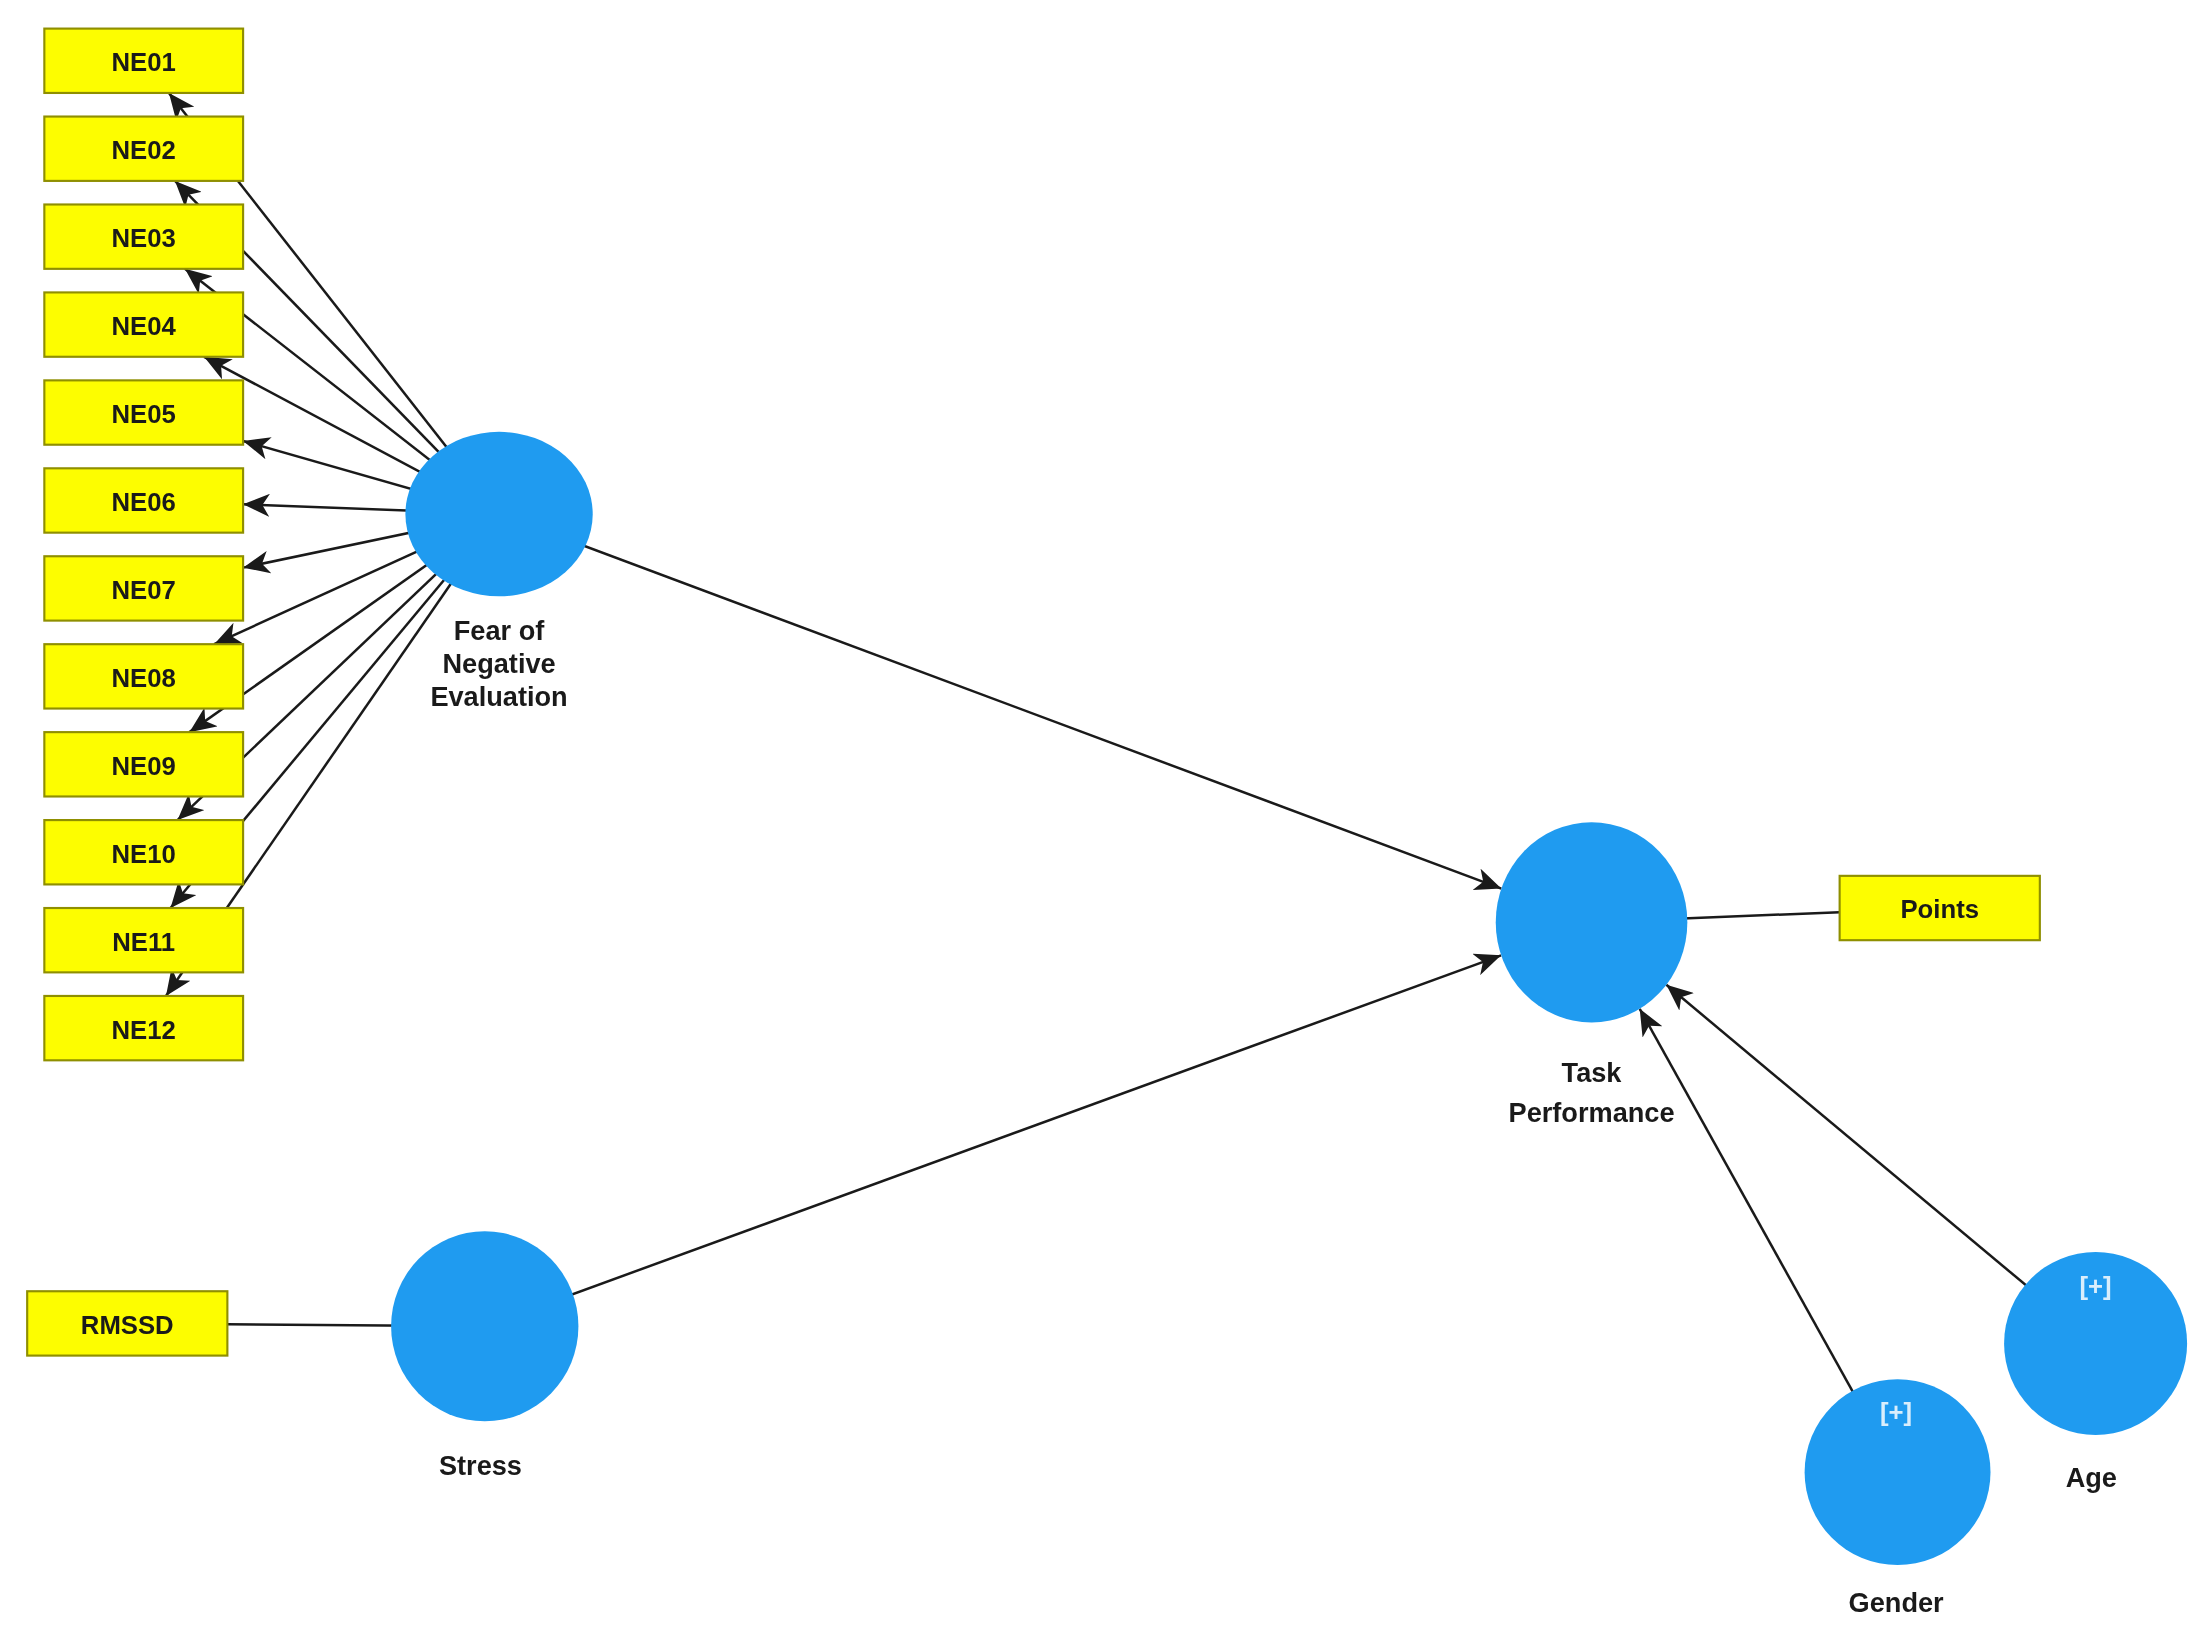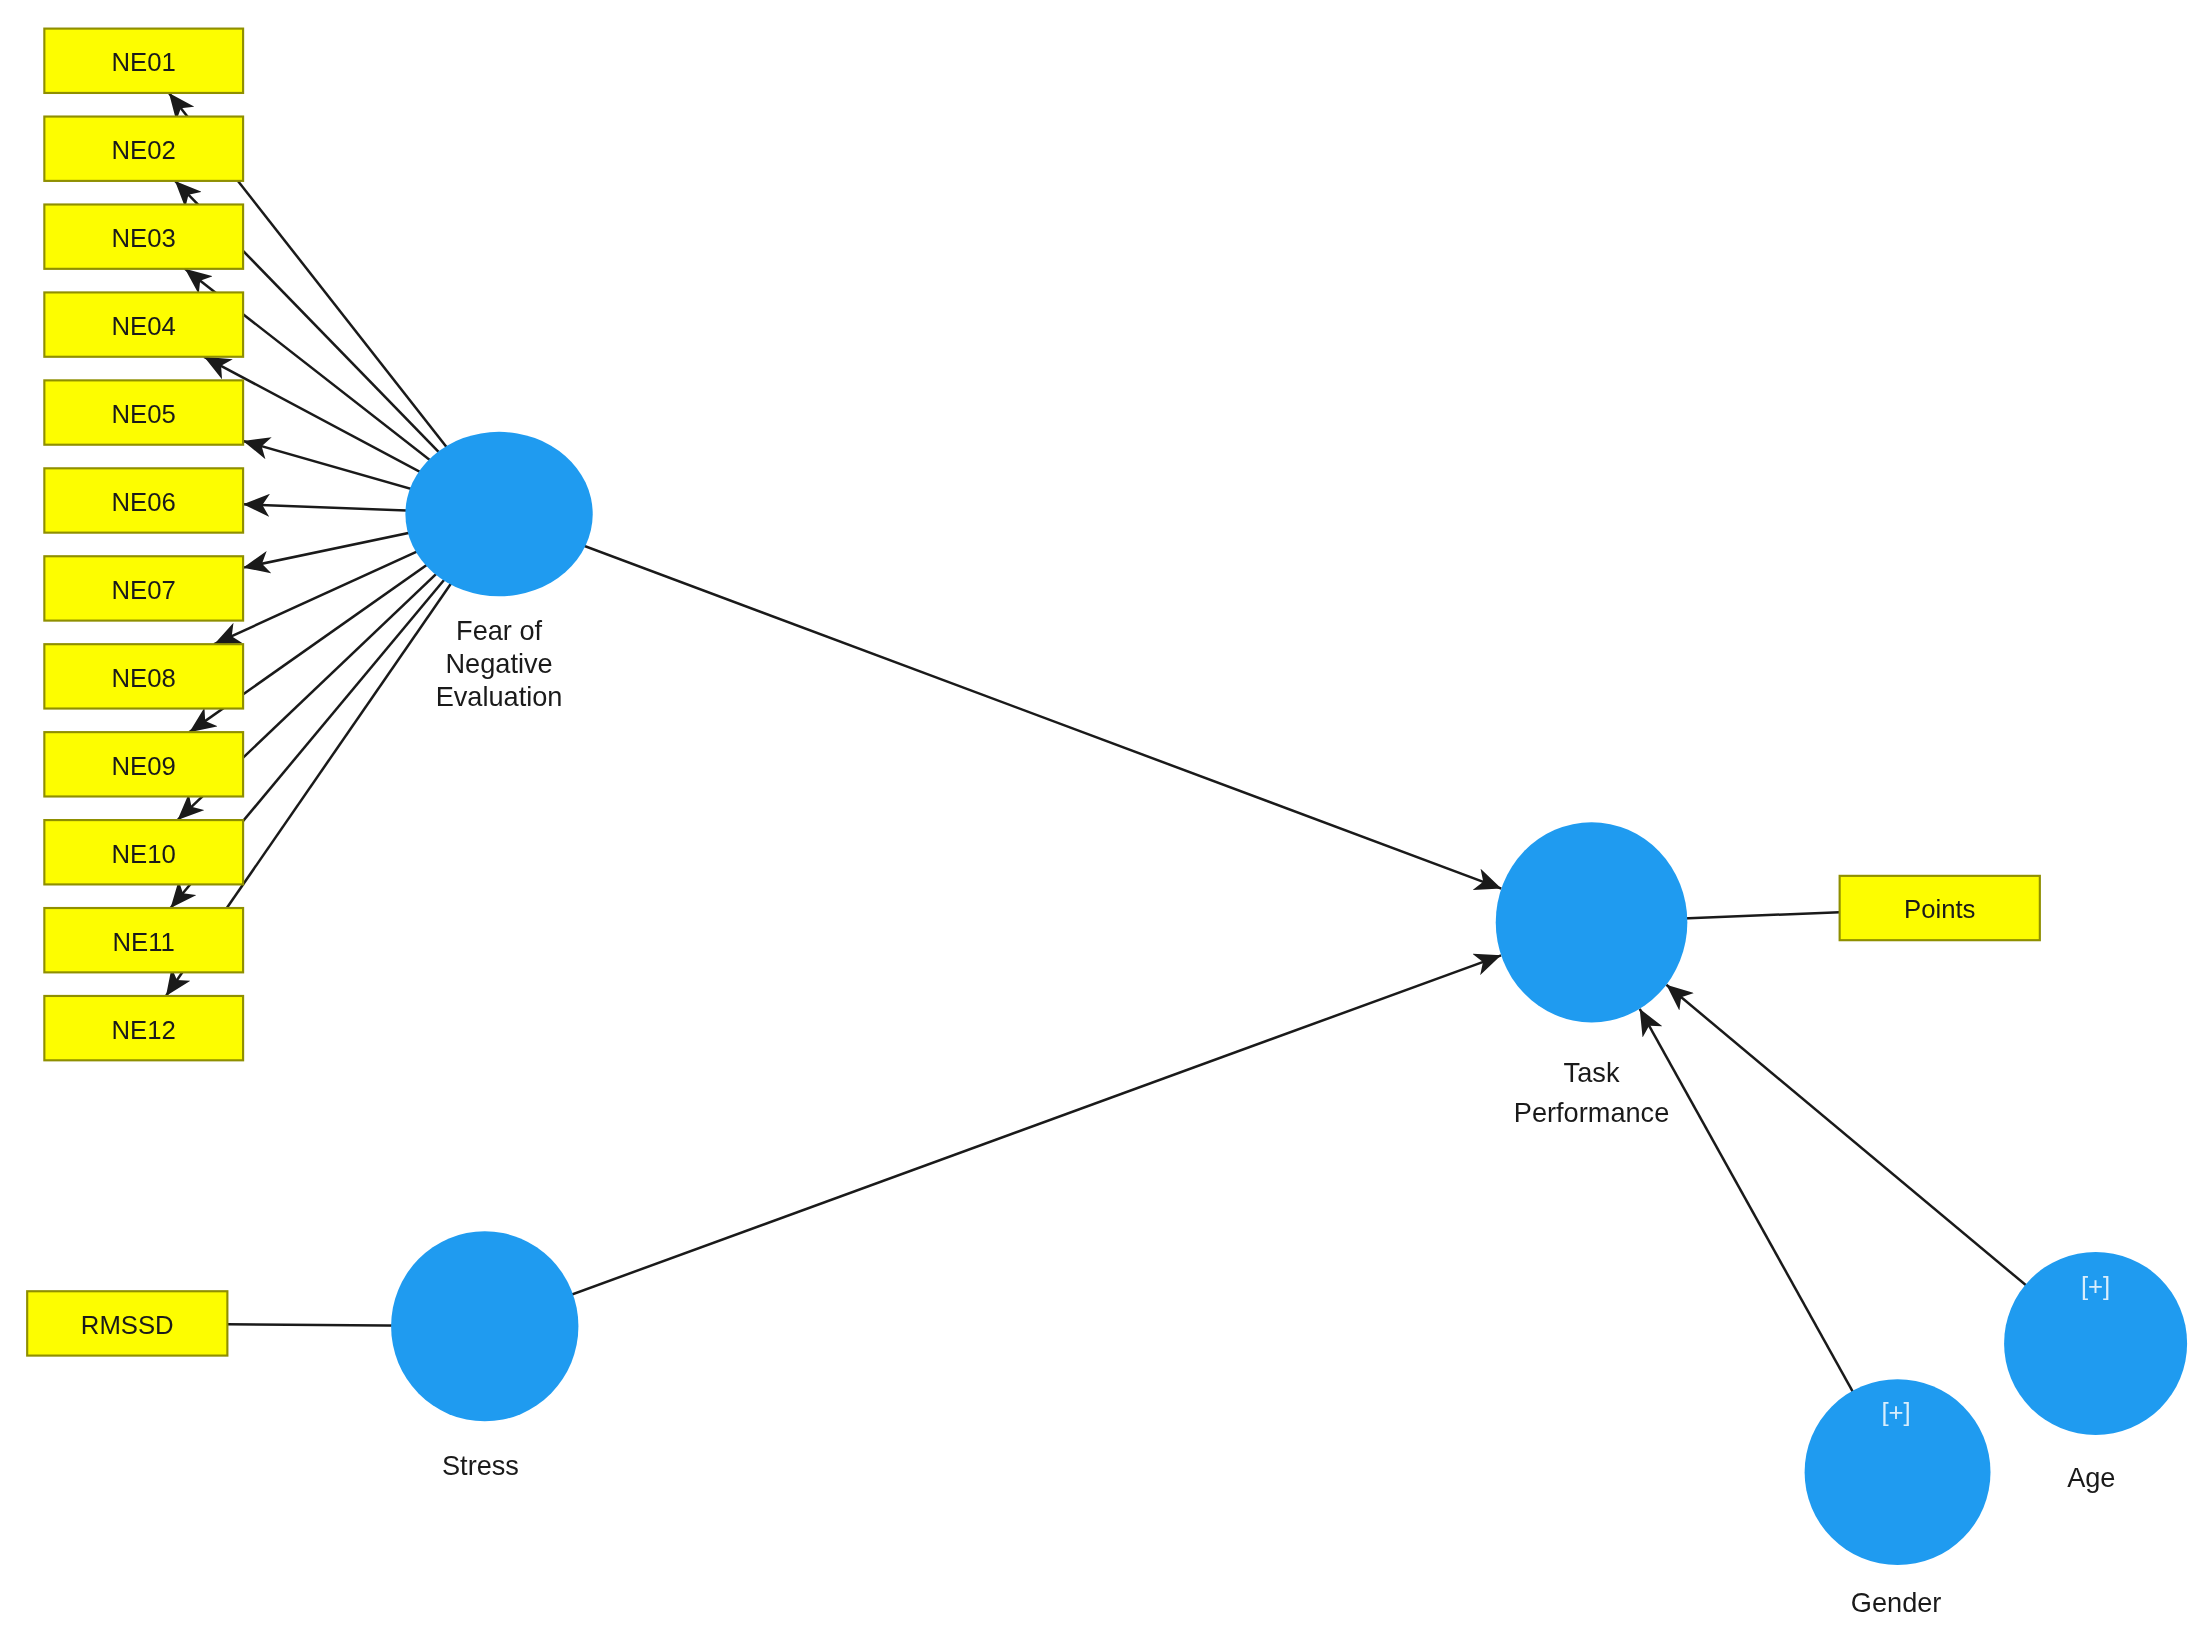--- a/index.html
+++ b/index.html
@@ -3,20 +3,21 @@
 <meta charset="utf-8">
 <style>
   html, body {
     margin: 0;
     padding: 0;
     background: #ffffff;
   }
   .canvas-wrap {
     width: 100%;
     background: #b91c1c;
+    font-weight: bold;
   }
   svg {
     display: block;
     width: 100%;
     height: auto;
     background: #ffffff;
   }
   text {
     font-family: "Liberation Sans", sans-serif;
     user-select: none;

